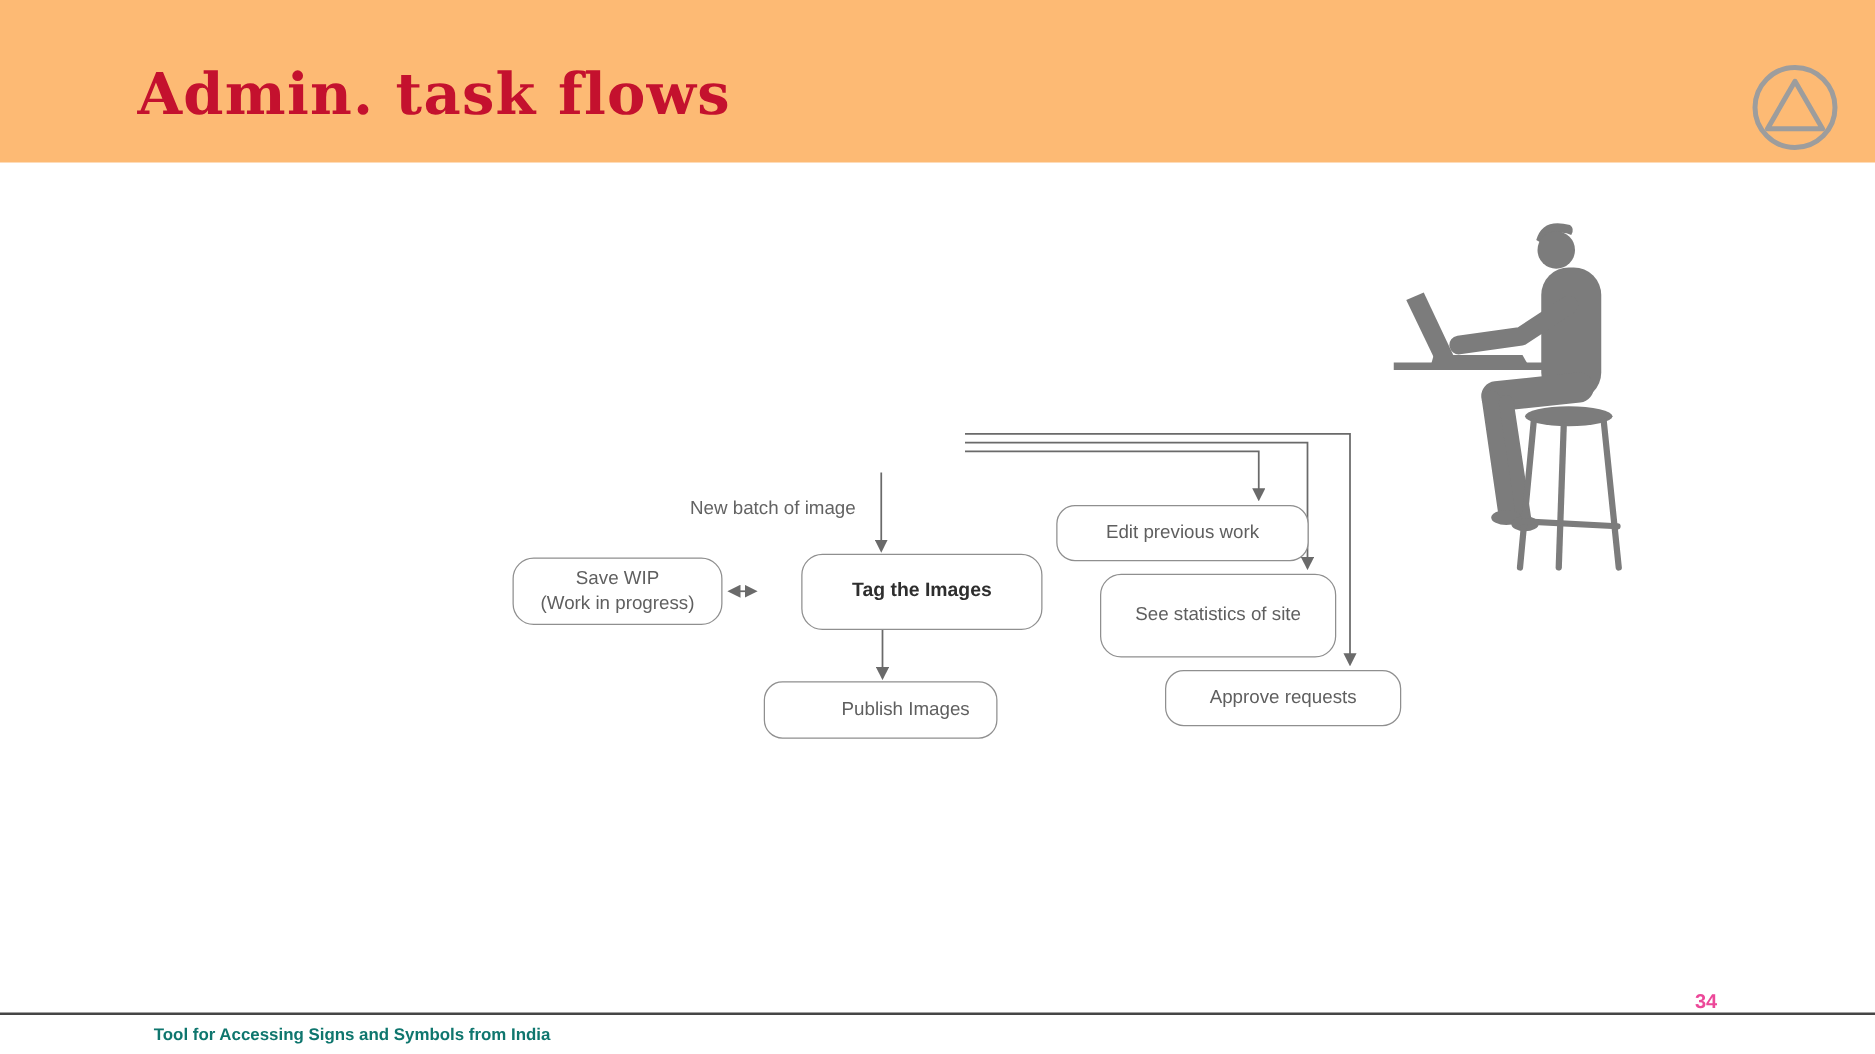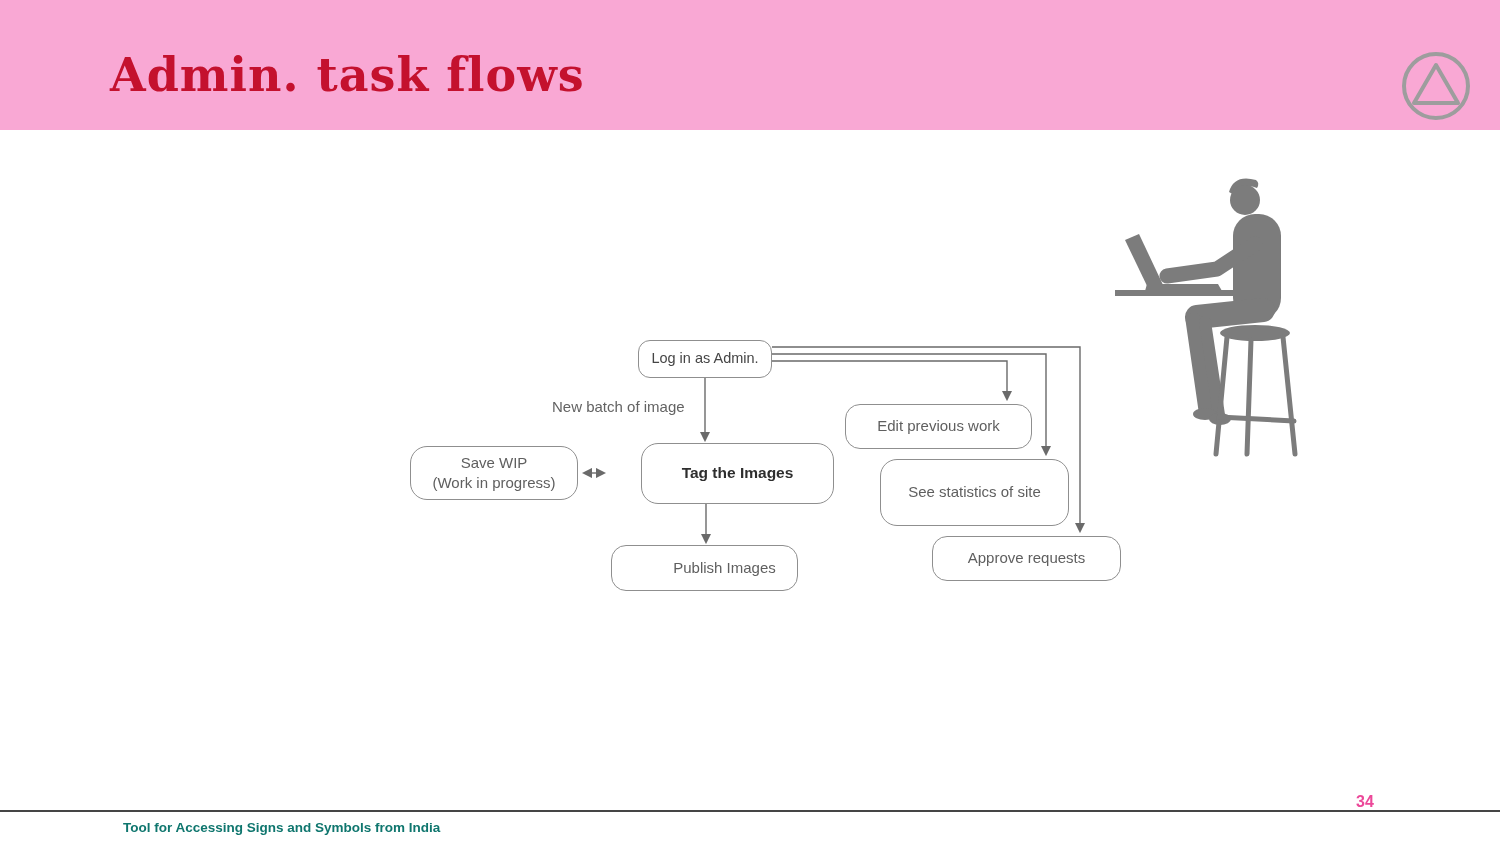--- a/index.html
+++ b/index.html
@@ -3,42 +3,42 @@
 <meta charset="utf-8">
 <style>
   html,body{margin:0;padding:0;}
   body{
     width:1500px;height:843px;position:relative;overflow:hidden;
     background:#ffffff;font-family:"Liberation Sans",sans-serif;
   }
   
   .header{
     position:absolute;top:0;left:0;width:1500px;height:130px;
-    background:#f9a8d4;
+    background:#fdba74;
   }
   .slide-title{
     position:absolute;left:110px;top:50px;margin:0;
     font-family:"DejaVu Serif",serif;font-weight:bold;
     font-size:46px;line-height:1.1;color:#c4112e;letter-spacing:1px;
   }
   .logo{position:absolute;left:1400px;top:50px;width:72px;height:72px;}
   
   .canvas{position:absolute;inset:0;}
   .connectors{position:absolute;left:0;top:0;z-index:1;}
   .node{
     position:absolute;box-sizing:border-box;z-index:2;
     background:#ffffff;border:1.4px solid #8f8f8f;border-radius:15px;
     display:flex;flex-direction:column;align-items:center;justify-content:center;
     text-align:center;color:#5f5f5f;font-size:15px;line-height:1.35;
   }
   .node-login{left:638px;top:340px;width:134px;height:38px;border-radius:12px;color:#454545;font-size:14.5px;}
   .node-save{left:410px;top:446px;width:168px;height:54px;border-radius:17px;}
   .node-tag{left:610px;top:443px;width:193px;height:61px;border-radius:17px;font-weight:bold;color:#2e2e2e;font-size:15.5px;margin-left:31px;}
   .node-publish{left:611px;top:545px;width:187px;height:46px;padding-left:40px;}
-  .node-edit{left:845px;top:404px;width:187px;height:45px;}
+  .node-edit{left:845px;top:404px;width:202px;height:45px;}
   .node-stats{left:880px;top:459px;width:189px;height:67px;border-radius:17px;}
   .node-approve{left:932px;top:536px;width:189px;height:45px;}
   .edge-label{
     position:absolute;left:552px;top:398px;width:138px;z-index:2;
     color:#636363;font-size:15px;
   }
   .person{position:absolute;left:1105px;top:172px;z-index:1;}
   
   .footer-line{position:absolute;left:0;top:810px;width:1500px;height:2px;background:#454545;}
   .footer-left{position:absolute;left:123px;top:820px;font-size:13.5px;font-weight:bold;color:#0f766e;}
@@ -70,23 +70,20 @@
       <g stroke="#6a6a6a" stroke-width="1.4" fill="none">
         <path d="M705,378 V440" marker-end="url(#arr)"></path>
         <path d="M584,473 H604" marker-start="url(#arr)" marker-end="url(#arr)"></path>
         <path d="M706,504 V542" marker-end="url(#arr)"></path>
         <path d="M772,347 H1080 V531" marker-end="url(#arr)"></path>
         <path d="M772,354 H1046 V454" marker-end="url(#arr)"></path>
         <path d="M772,361 H1007 V399" marker-end="url(#arr)"></path>
       </g>
     </svg>
 
-    <div class="node node-login">
-      <span>Log in as Admin.</span>
-    </div>
 
     <div class="edge-label">New batch of image</div>
 
     <div class="node node-save">
       <span>Save WIP</span>
       <span>(Work in progress)</span>
     </div>
 
     <div class="node node-tag">
       <span>Tag the Images</span>

